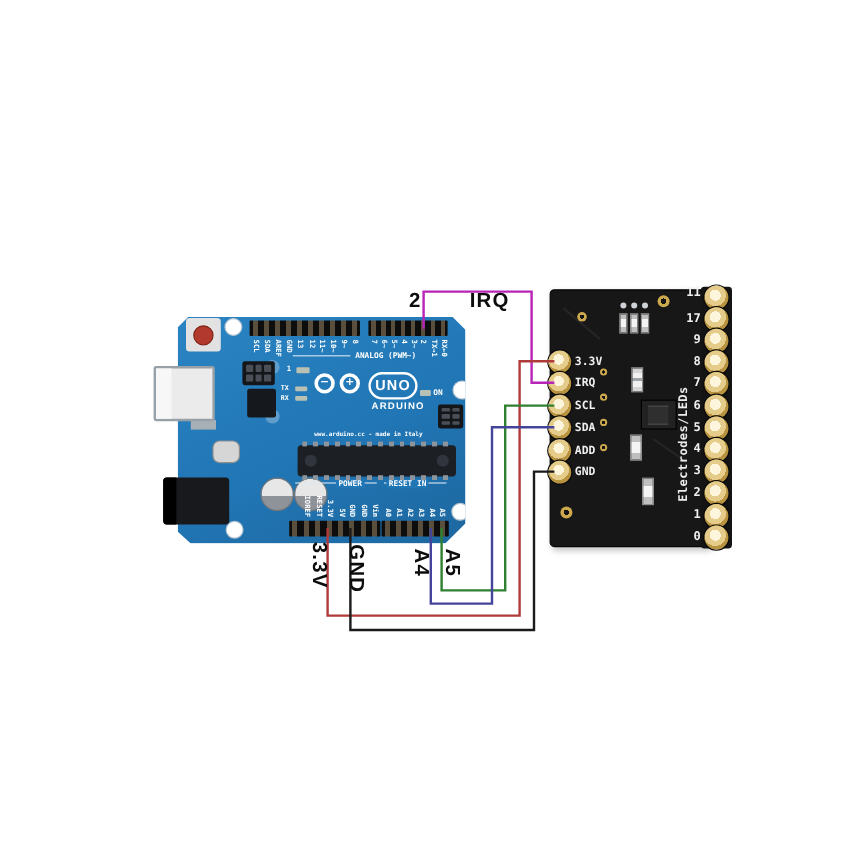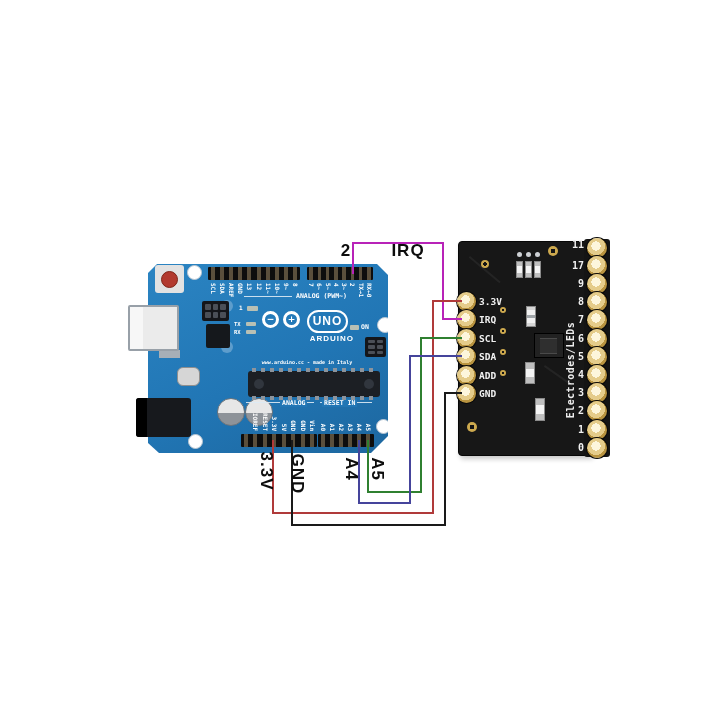--- a/index.html
+++ b/index.html
@@ -172,21 +172,21 @@
 
     <div class="crystal" style="left:29px;top:103px;"></div>
     <div class="dip" style="left:100px;top:107px;">
       <span class="dimple" style="left:6px;"></span>
       <span class="dimple" style="right:6px;"></span>
     </div>
     <div class="cap" style="left:69px;top:134px;"></div>
     <div class="cap" style="left:97px;top:134px;"></div>
 
     <div class="silkline" style="left:98px;top:138px;width:68px;"></div>
-    <div class="grpheader" style="left:132px;top:135px;">ANALOG</div>
+    <div class="grpheader" style="left:132px;top:135px;">POWER</div>
     <div class="silkline" style="left:172px;top:138px;width:52px;"></div>
     <div class="grpheader" style="left:174px;top:135px;">RESET IN</div>
     <div id="pow-labels">
         <div class="vlabel up" style="left: 110.25px; top: 167px;">IOREF</div>
         <div class="vlabel up" style="left: 119.75px; top: 167px;">RESET</div>
         <div class="vlabel up" style="left: 129.25px; top: 167px;">3.3V</div>
         <div class="vlabel up" style="left: 138.75px; top: 167px;">5V</div>
         <div class="vlabel up" style="left: 148.25px; top: 167px;">GND</div>
         <div class="vlabel up" style="left: 157.75px; top: 167px;">GND</div>
         <div class="vlabel up" style="left: 167.25px; top: 167px;">Vin</div>

